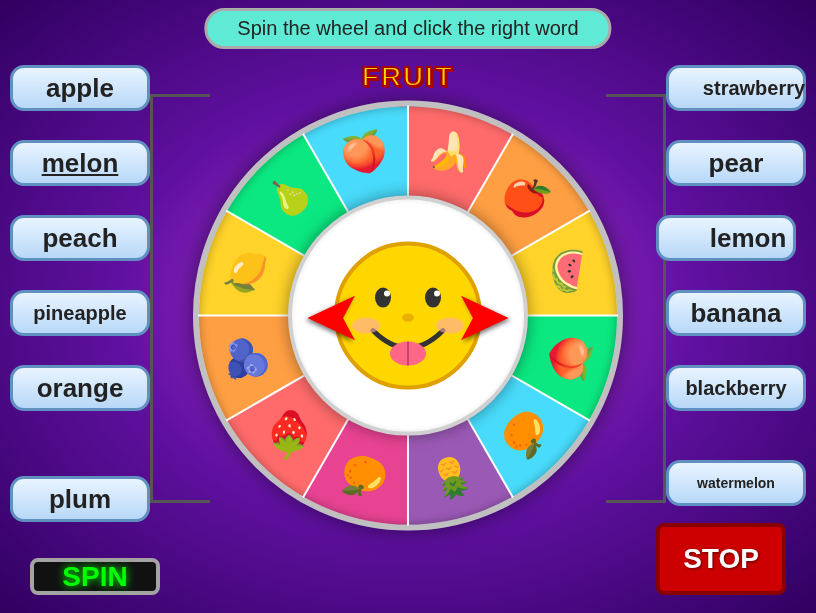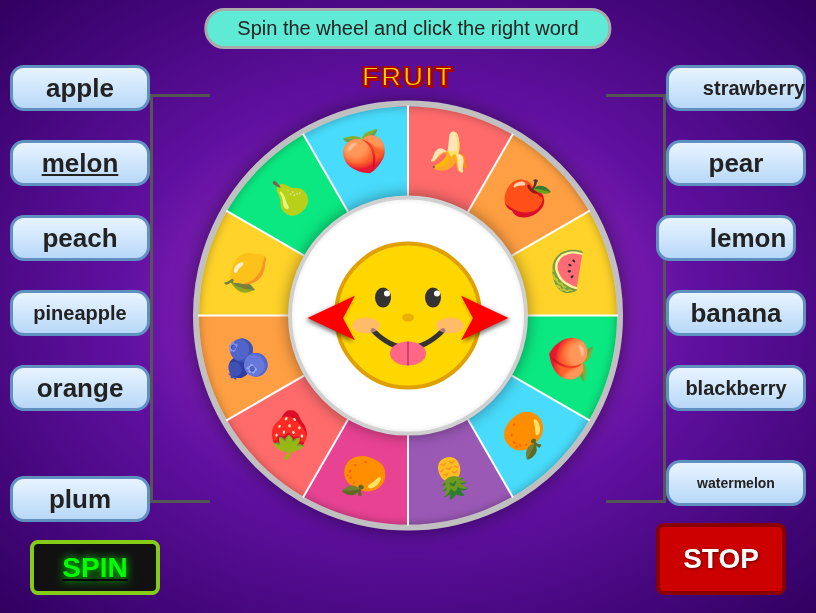--- a/index.html
+++ b/index.html
@@ -143,29 +143,28 @@
       z-index: 6;
       text-shadow: 2px 2px 4px rgba(0,0,0,0.5);
     }
 
     
     #spin-btn {
       position: absolute;
       bottom: 18px;
       left: 30px;
       width: 130px;
-      height: 55px;
+      height: 37px;
       background: #111;
-      border: 4px solid #84cc16;
+      border: 4px solid #a3a3a3;
       border-radius: 8px;
       display: flex;
       align-items: center;
       justify-content: center;
       cursor: pointer;
-      text-decoration: underline;
     }
     #spin-text {
       font-size: 28px;
       font-weight: bold;
       color: #00ff00;
       text-shadow: 0 0 8px #00ff00;
       font-family: Arial Black, Arial, sans-serif;
     }
 
     #stop-btn {

